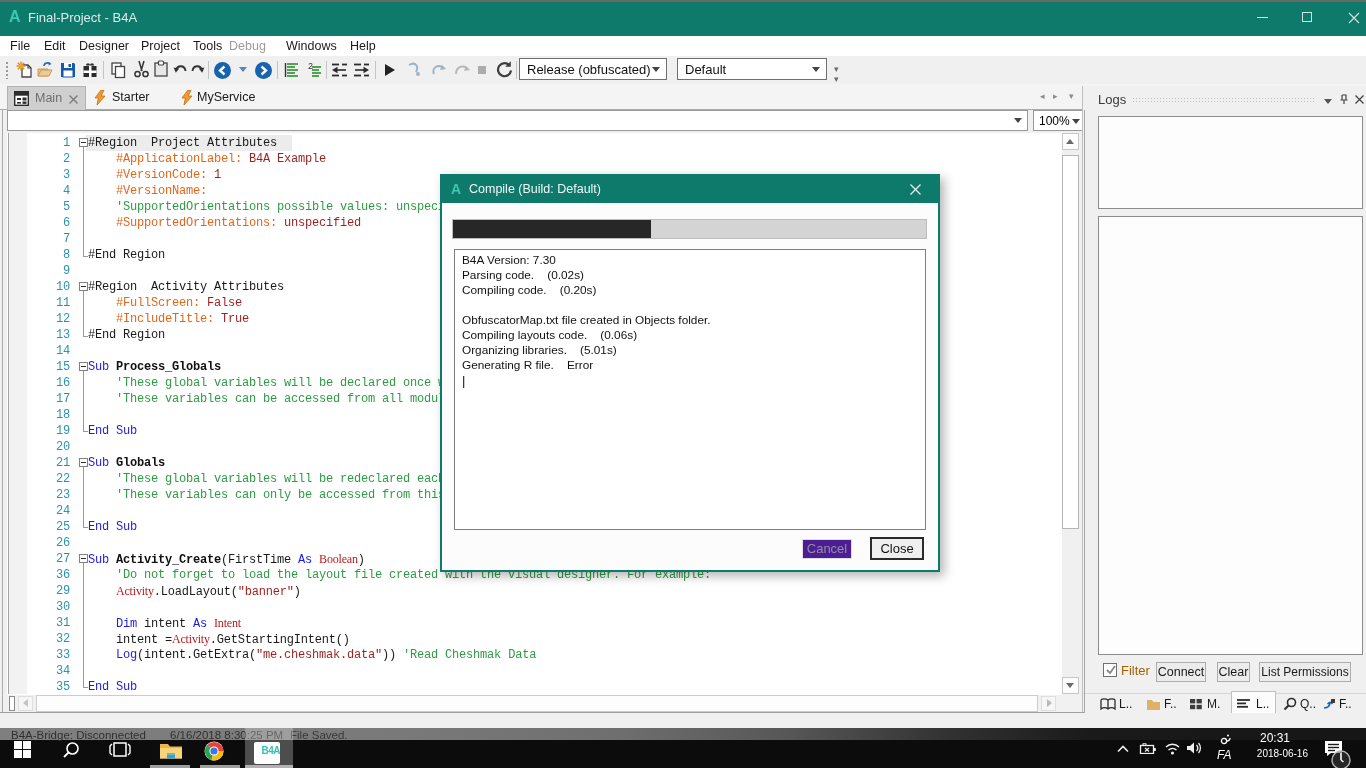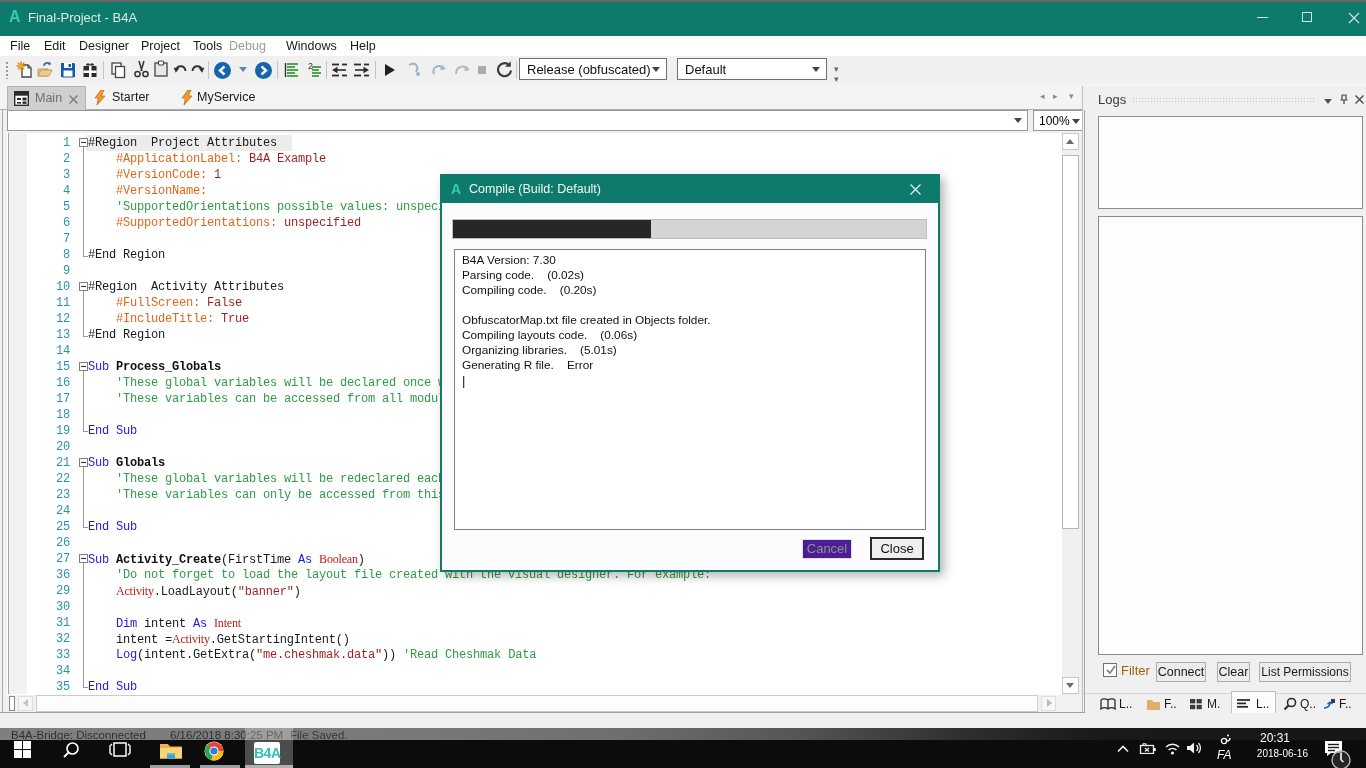--- a/index.html
+++ b/index.html
@@ -455,21 +455,21 @@
   <svg class="abs" style="left:204px;top:13px;" width="20" height="20">
     <circle cx="10" cy="10" r="9.5" fill="#fff"></circle>
     <path d="M10 10 L3.4 3.8 A9.5 9.5 0 0 1 19.5 10 z" fill="#e84335"></path>
     <path d="M10 10 L3.4 3.8 A9.5 9.5 0 0 0 7.5 19.2 z" fill="#30a352"></path>
     <path d="M10 10 L7.5 19.2 A9.5 9.5 0 0 0 19.5 10 z" fill="#fbbd0a"></path>
     <circle cx="10" cy="10" r="4.6" fill="#fff"></circle>
     <circle cx="10" cy="10" r="3.6" fill="#3b77e0"></circle>
   </svg>
 
   <div class="abs" style="left:254px;top:14px;width:26px;height:22px;background:#fff;border-radius:2px;"></div>
-  <div class="abs" style="left:254px;top:17px;width:26px;text-align:right;font-size:14px;font-weight:bold;color:#35c0b2;letter-spacing:-0.5px;">B4A</div>
+  <div class="abs" style="left:254px;top:17px;width:26px;text-align:right;font-size:10px;font-weight:bold;color:#35c0b2;letter-spacing:-0.5px;">B4A</div>
 
   <svg class="abs" style="left:1117px;top:17px;" width="12" height="8">
       <path d="M1 6.5 L6 1.5 L11 6.5" stroke="#efefef" stroke-width="1.6" fill="none"></path>
     </svg>
   <svg class="abs" style="left:1138px;top:15px;" width="18" height="11">
     <rect x="2.5" y="2.5" width="13" height="8" fill="none" stroke="#efefef" stroke-width="1.3"></rect>
     <rect x="16" y="5" width="1.8" height="3" fill="#efefef"></rect>
     <path d="M5 2 v-1.5 M8 2 v-1.5 M5 0.8 h3" stroke="#efefef" stroke-width="1.1" fill="none"></path>
     <path d="M7 5 l4 3.5 M11 5 L7 8.5" stroke="#efefef" stroke-width="1.1"></path>
   </svg>

